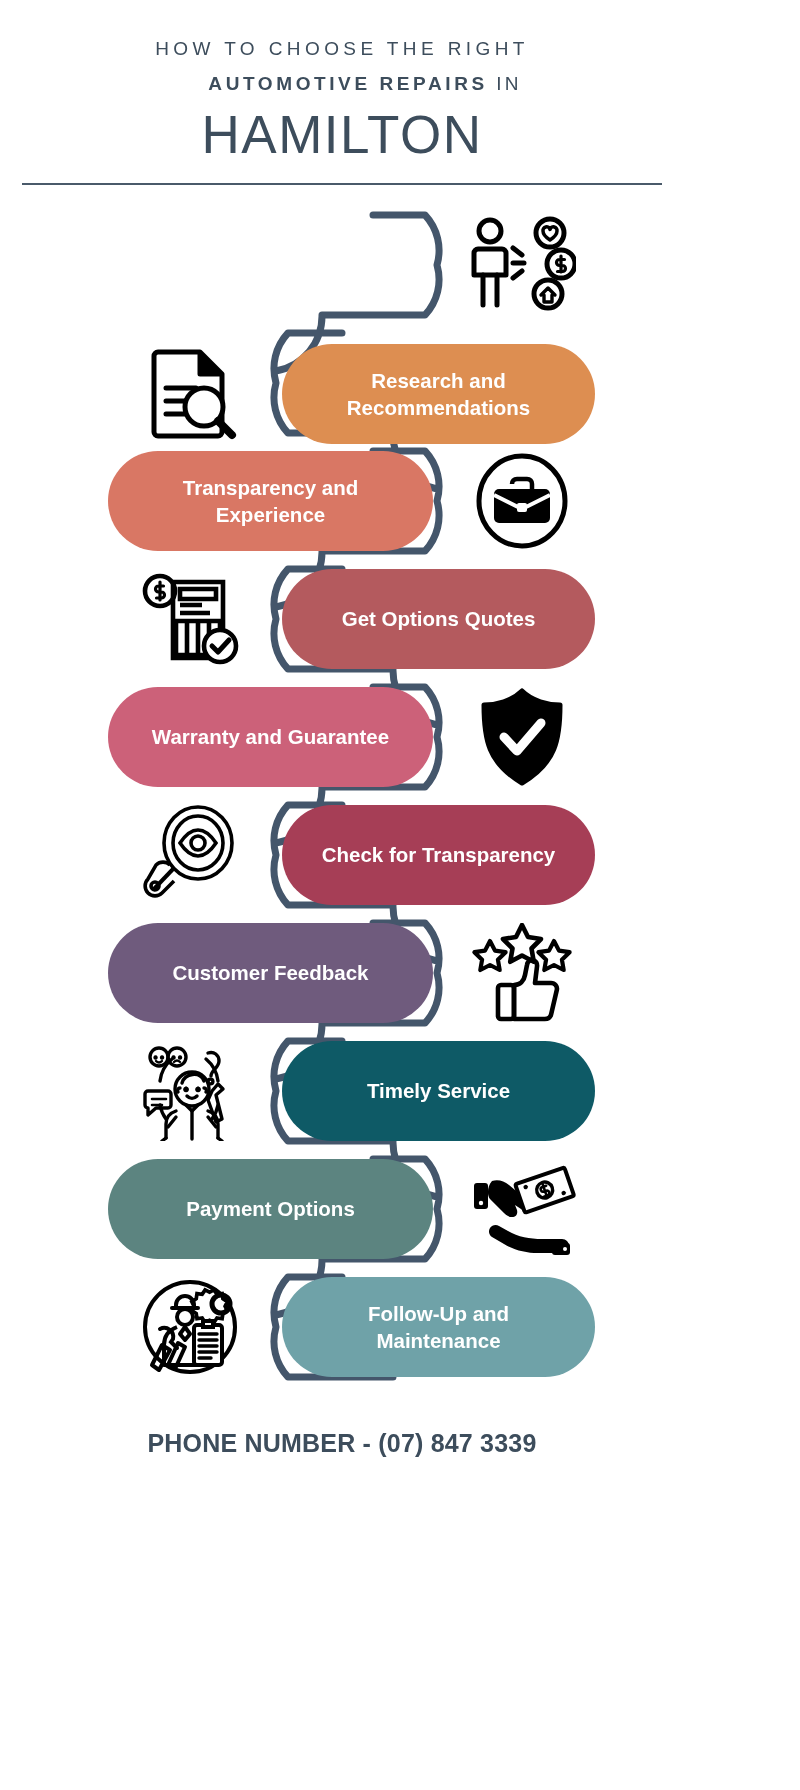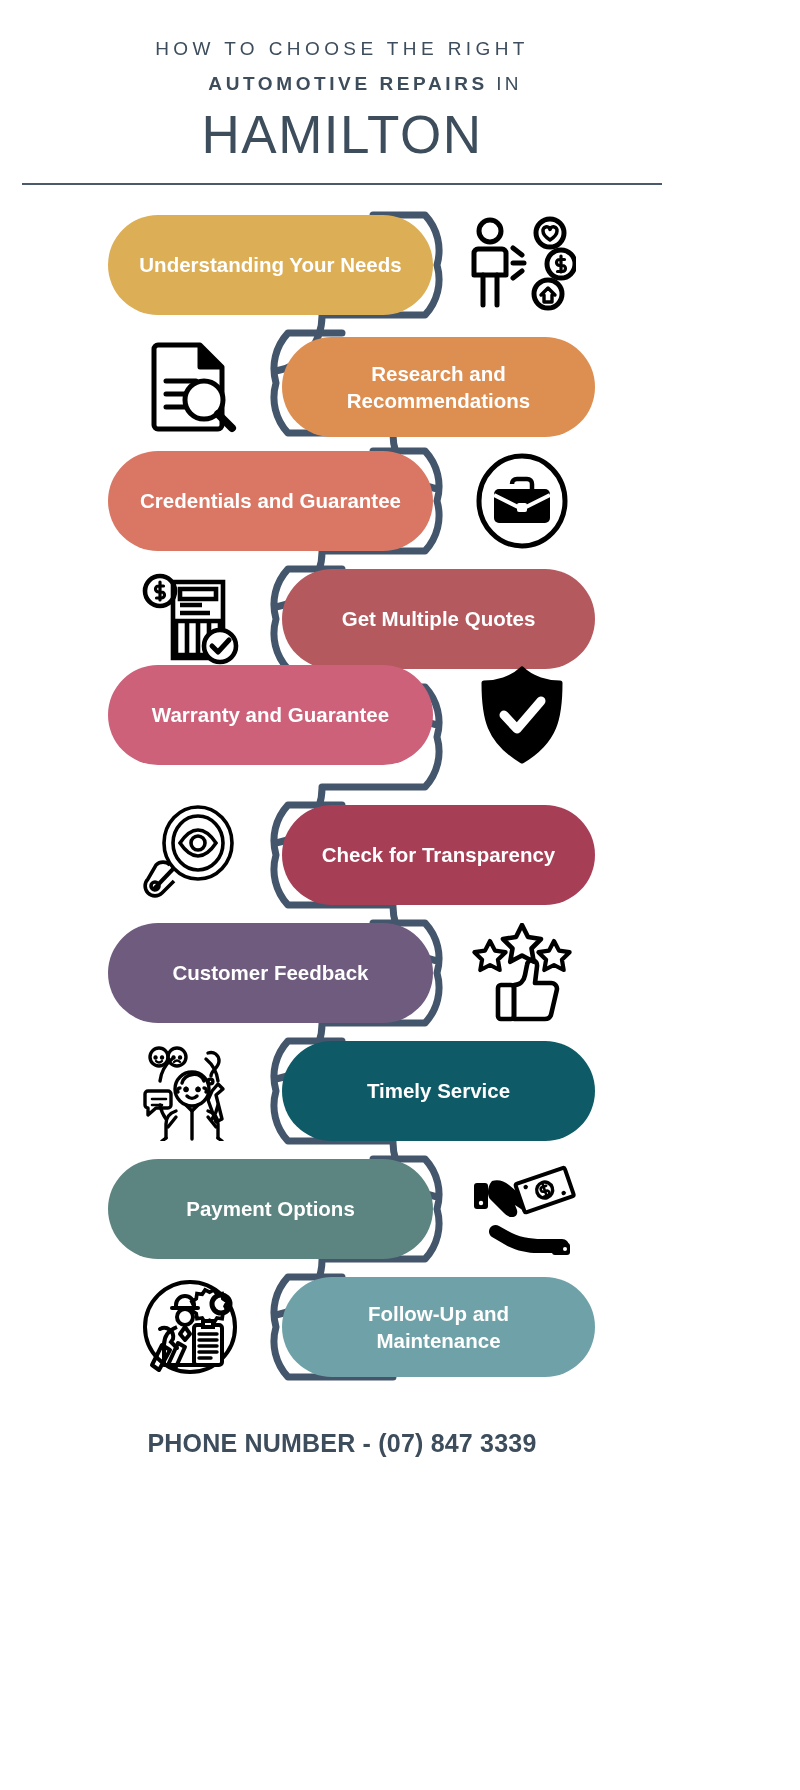--- a/index.html
+++ b/index.html
@@ -76,84 +76,81 @@
     <div class="bigtitle">HAMILTON</div>
     <div class="rule"></div>
   </div>
 
   <div class="flow" id="flow">
     <svg class="connector" id="connector" viewBox="0 0 800 1190">
         <path d="M 373 6 L 425 6 A 52 52 0 0 1 437 56 A 52 52 0 0 1 425 106 L 322 106 A 56 56 0 0 1 276 162 M 342 124 L 288 124 A 52 52 0 0 0 276 174 A 52 52 0 0 0 288 224 L 393 224 A 56 56 0 0 0 437 280 M 373 242 L 425 242 A 52 52 0 0 1 437 292 A 52 52 0 0 1 425 342 L 322 342 A 56 56 0 0 1 276 398 M 342 360 L 288 360 A 52 52 0 0 0 276 410 A 52 52 0 0 0 288 460 L 393 460 A 56 56 0 0 0 437 516 M 373 478 L 425 478 A 52 52 0 0 1 437 528 A 52 52 0 0 1 425 578 L 322 578 A 56 56 0 0 1 276 634 M 342 596 L 288 596 A 52 52 0 0 0 276 646 A 52 52 0 0 0 288 696 L 393 696 A 56 56 0 0 0 437 752 M 373 714 L 425 714 A 52 52 0 0 1 437 764 A 52 52 0 0 1 425 814 L 322 814 A 56 56 0 0 1 276 870 M 342 832 L 288 832 A 52 52 0 0 0 276 882 A 52 52 0 0 0 288 932 L 393 932 A 56 56 0 0 0 437 988 M 373 950 L 425 950 A 52 52 0 0 1 437 1000 A 52 52 0 0 1 425 1050 L 322 1050 A 56 56 0 0 1 276 1106 M 342 1068 L 288 1068 A 52 52 0 0 0 276 1118 A 52 52 0 0 0 288 1168 L 393 1168 " fill="none" stroke="#44566b" stroke-width="7" stroke-linecap="round" stroke-linejoin="round"></path>
       </svg>
     <div id="rows">
         <div class="row" style="top: 6px;">
-          <div class="pill left" style="background: rgb(220, 174, 85);">
-            <span>Understanding Your Needs</span>
-          </div>
           <div class="icon right">
             <svg width="108" height="100" viewBox="0 0 108 100" fill="none" stroke="#000" stroke-width="5">
     <circle cx="22" cy="16" r="11"></circle>
     <path d="M10 34h24a4 4 0 0 1 4 4v22H6V38a4 4 0 0 1 4-4z" stroke-linejoin="round"></path>
     <path d="M15 60v30M29 60v30" stroke-linecap="round"></path>
     <path d="M45 33l9 7M45 48h11M45 63l9-7" stroke-linecap="round"></path>
     <circle cx="82" cy="18" r="14"></circle>
     <path d="M82 25s-7-4.5-7-9a3.6 3.6 0 0 1 7-1.6A3.6 3.6 0 0 1 89 16c0 4.5-7 9-7 9z" stroke-width="3.5" stroke-linejoin="round"></path>
     <circle cx="93" cy="49" r="14"></circle>
     <path d="M93 41v16M96.5 44.5h-5a3 3 0 0 0 0 6h3a3 3 0 0 1 0 6h-5" stroke-width="3.2" stroke-linecap="round"></path>
     <circle cx="80" cy="79" r="14"></circle>
     <path d="M73 80l7-7 7 7M76 80v7h8v-7" stroke-width="3.4" stroke-linejoin="round" stroke-linecap="round"></path>
   </svg>
           </div>
         </div>
-        <div class="row" style="top: 128px;">
+        <div class="row" style="top: 135px;">
           <div class="pill right" style="background: rgb(221, 142, 81);">
             <span>Research and Recommendations</span>
           </div>
           <div class="icon left">
             <svg width="100" height="100" viewBox="0 0 100 100" fill="none" stroke="#000" stroke-width="5">
     <path d="M16 8h42l22 22v58a4 4 0 0 1-4 4H16a4 4 0 0 1-4-4V12a4 4 0 0 1 4-4z" stroke-linejoin="round"></path>
     <path d="M58 8v22h22" fill="#000" stroke-linejoin="round"></path>
     <path d="M24 44h30M24 57h26M24 70h20" stroke-linecap="round"></path>
     <circle cx="62" cy="63" r="19" fill="#fff"></circle>
     <path d="M76 77l14 14" stroke-width="8" stroke-linecap="round"></path>
   </svg>
           </div>
         </div>
         <div class="row" style="top: 242px;">
           <div class="pill left" style="background: rgb(217, 119, 100);">
-            <span>Credentials and Guarantee</span>
+            <span>Transparency and Experience</span>
           </div>
           <div class="icon right">
             <svg width="104" height="100" viewBox="0 0 104 100" fill="none" stroke="#000" stroke-width="5">
     <ellipse cx="52" cy="50" rx="43" ry="45"></ellipse>
     <path d="M42 33c0-3 2-5 5-5h10c3 0 5 2 5 5v5" stroke-width="4.5"></path>
     <rect x="24" y="38" width="56" height="34" rx="5" fill="#000" stroke="none"></rect>
     <path d="M24 44l28 14 28-14" fill="none" stroke="#fff" stroke-width="4"></path>
     <rect x="47" y="52" width="10" height="9" rx="2" fill="#fff" stroke="none"></rect>
   </svg>
           </div>
         </div>
         <div class="row" style="top: 360px;">
           <div class="pill right" style="background: rgb(180, 90, 94);">
-            <span>Get Multiple Quotes</span>
+            <span>Get Options Quotes</span>
           </div>
           <div class="icon left">
             <svg width="104" height="100" viewBox="0 0 104 100" fill="none" stroke="#000" stroke-width="4.6">
     <circle cx="20" cy="22" r="15"></circle>
     <path d="M20 13v18M23.5 17h-5a3 3 0 0 0 0 6h3a3 3 0 0 1 0 6h-5" stroke-width="3.2" stroke-linecap="round"></path>
     <path d="M33 13h50v76H33z"></path>
     <path d="M40 20h36v10H40zM40 36h22M40 44h30"></path>
     <path d="M36 52h44v34H36z"></path>
     <path d="M47 52v34M58 52v34M69 52v34"></path>
     <circle cx="80" cy="77" r="16" fill="#fff"></circle>
     <path d="M72 77l6 6 11-12" stroke-width="5" stroke-linecap="round" stroke-linejoin="round"></path>
   </svg>
           </div>
         </div>
-        <div class="row" style="top: 456px;">
+        <div class="row" style="top: 478px;">
           <div class="pill left" style="background: rgb(204, 97, 121);">
             <span>Warranty and Guarantee</span>
           </div>
           <div class="icon right">
             <svg width="96" height="100" viewBox="0 0 96 100" fill="none">
     <path d="M48 4C38 14 22 18 10 18c0 34 4 58 38 78 34-20 38-44 38-78-12 0-28-4-38-14z" fill="#000" stroke="#000" stroke-width="5" stroke-linejoin="round"></path>
     <path d="M30 50l13 14 24-28" stroke="#fff" stroke-width="9" fill="none" stroke-linecap="round" stroke-linejoin="round"></path>
   </svg>
           </div>
         </div>

